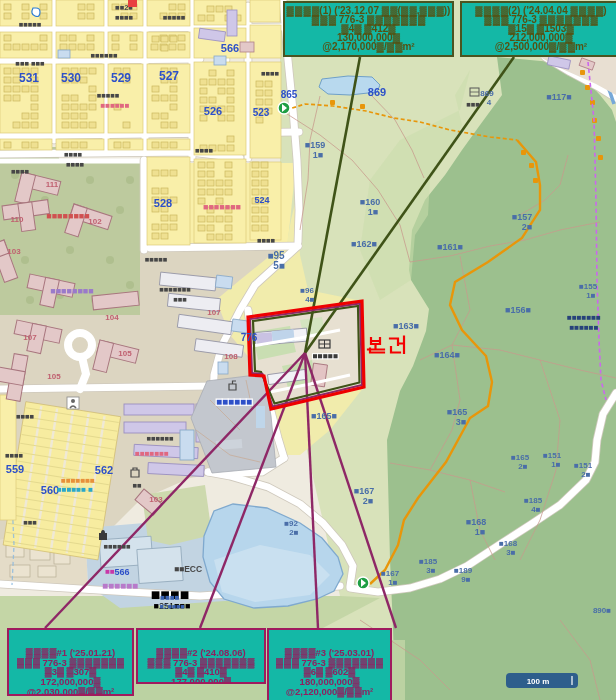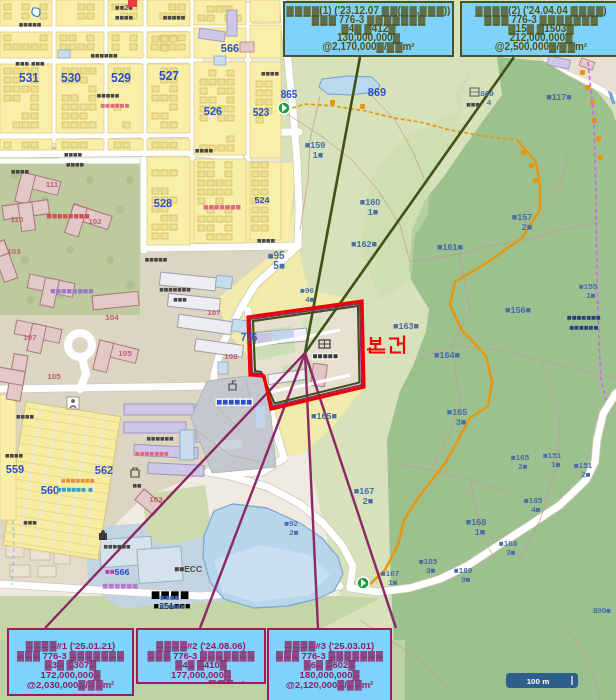--- a/index.html
+++ b/index.html
@@ -1,19 +1,19 @@
 <!DOCTYPE html>
 <html><head><meta charset="utf-8">
 <style>
 html,body{margin:0;padding:0;width:616px;height:700px;overflow:hidden;background:#EFEBE0;
  font-family:"Liberation Sans",sans-serif;}
 #map{position:absolute;left:0;top:0}
-.ibox{position:absolute;background:#7dd3fc;text-align:center;font-weight:bold;box-sizing:border-box}
+.ibox{position:absolute;background:#14b8a6;text-align:center;font-weight:bold;box-sizing:border-box}
 .gbox{border:2px solid #4A5420;color:#555112;font-size:10px;line-height:9.2px;padding-top:2.5px;white-space:nowrap;overflow:hidden}
-.pbox{border:2px solid #A01B5E;color:#8E2060;font-size:9.5px;line-height:9.7px;padding-top:11px;white-space:nowrap;overflow:hidden}
+.pbox{border:2px solid #A01B5E;color:#8E2060;font-size:9.5px;line-height:9.7px;padding-top:18px;white-space:nowrap;overflow:hidden}
 .h{letter-spacing:1.2px;margin-right:-1.2px}
 .h2{letter-spacing:1px;margin-right:-1px}
 </style></head><body>
 
 <svg id="map" width="616" height="700" viewBox="0 0 616 700">
 
 <rect x="0" y="0" width="616" height="700" fill="#EFEBE0"></rect>
 
 <path d="M280 0 L616 0 L616 700 L0 700 L0 596 L340 596 L300 420 L280 240 Z" fill="#D8E2BA"></path>
 

